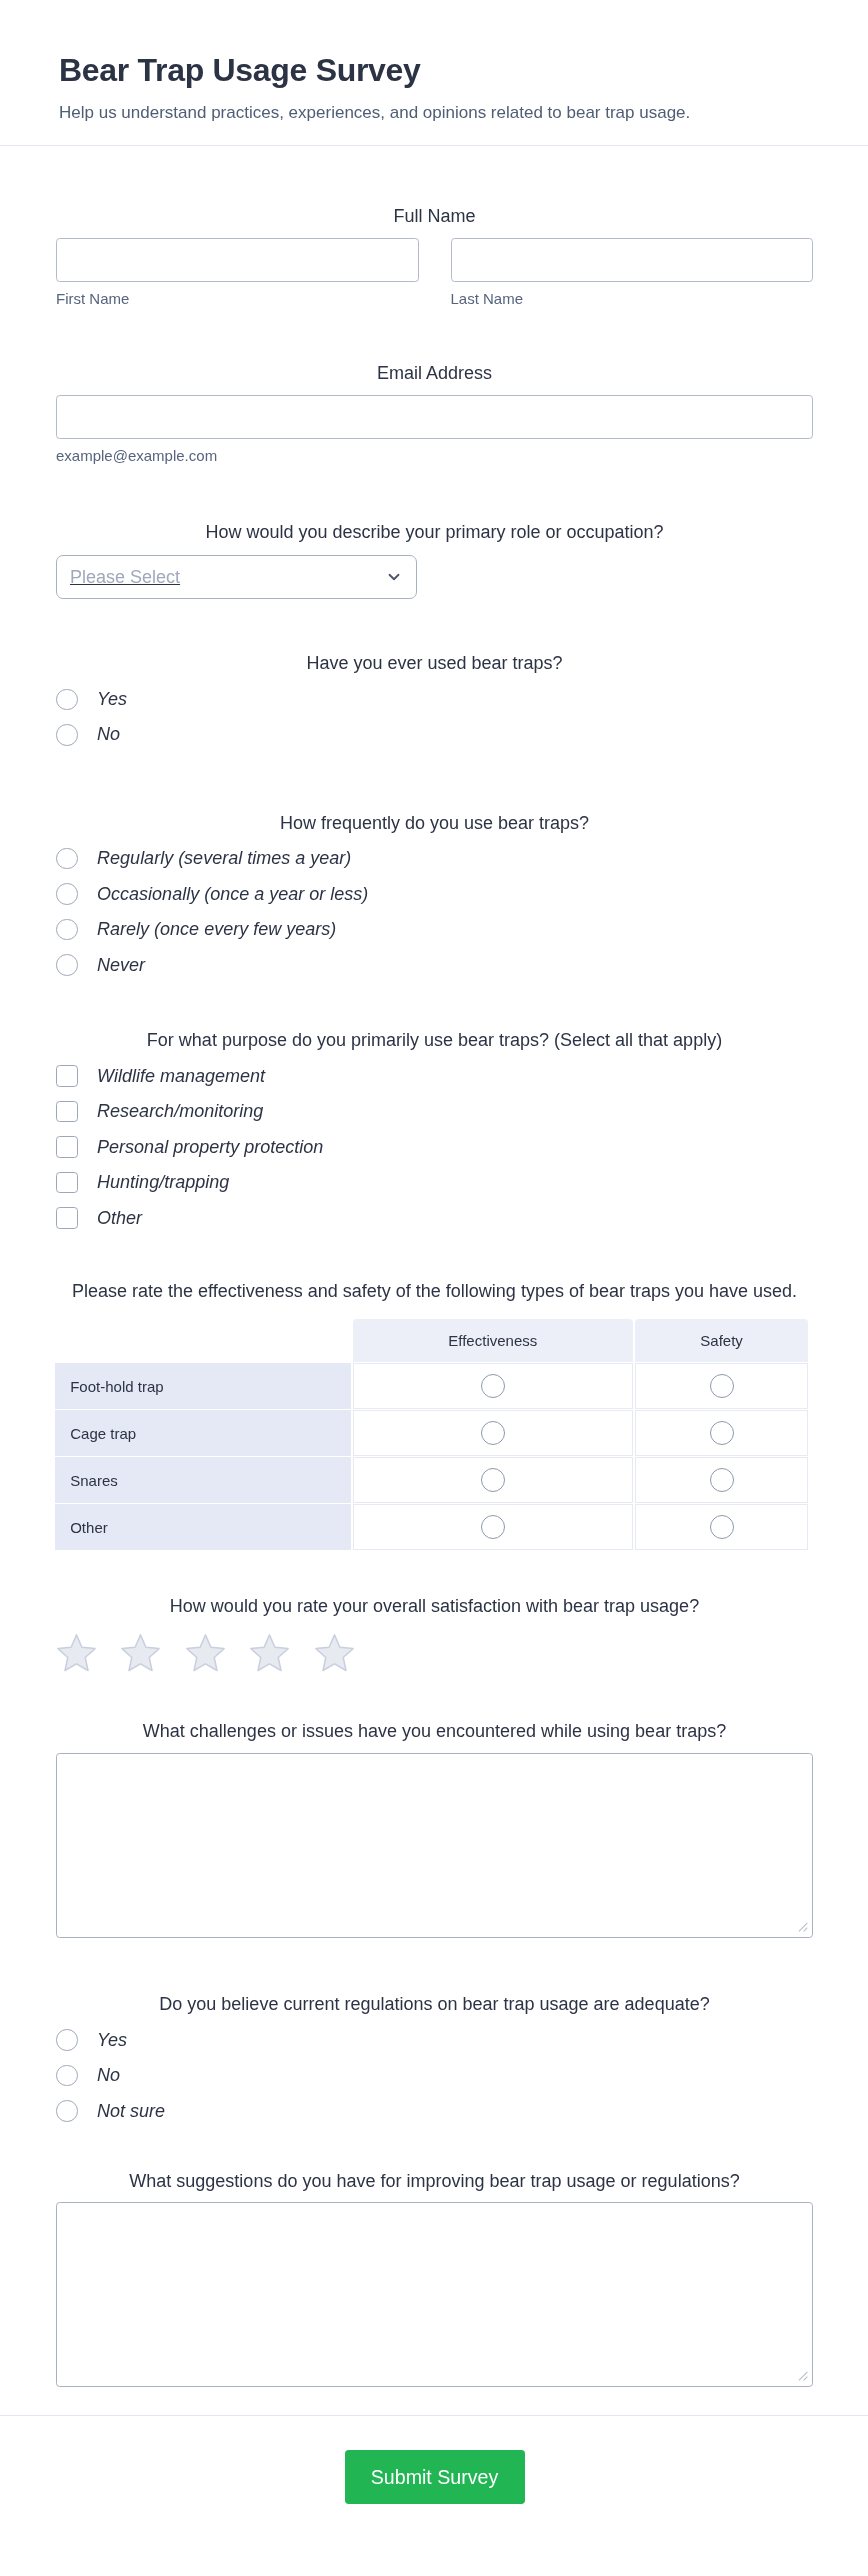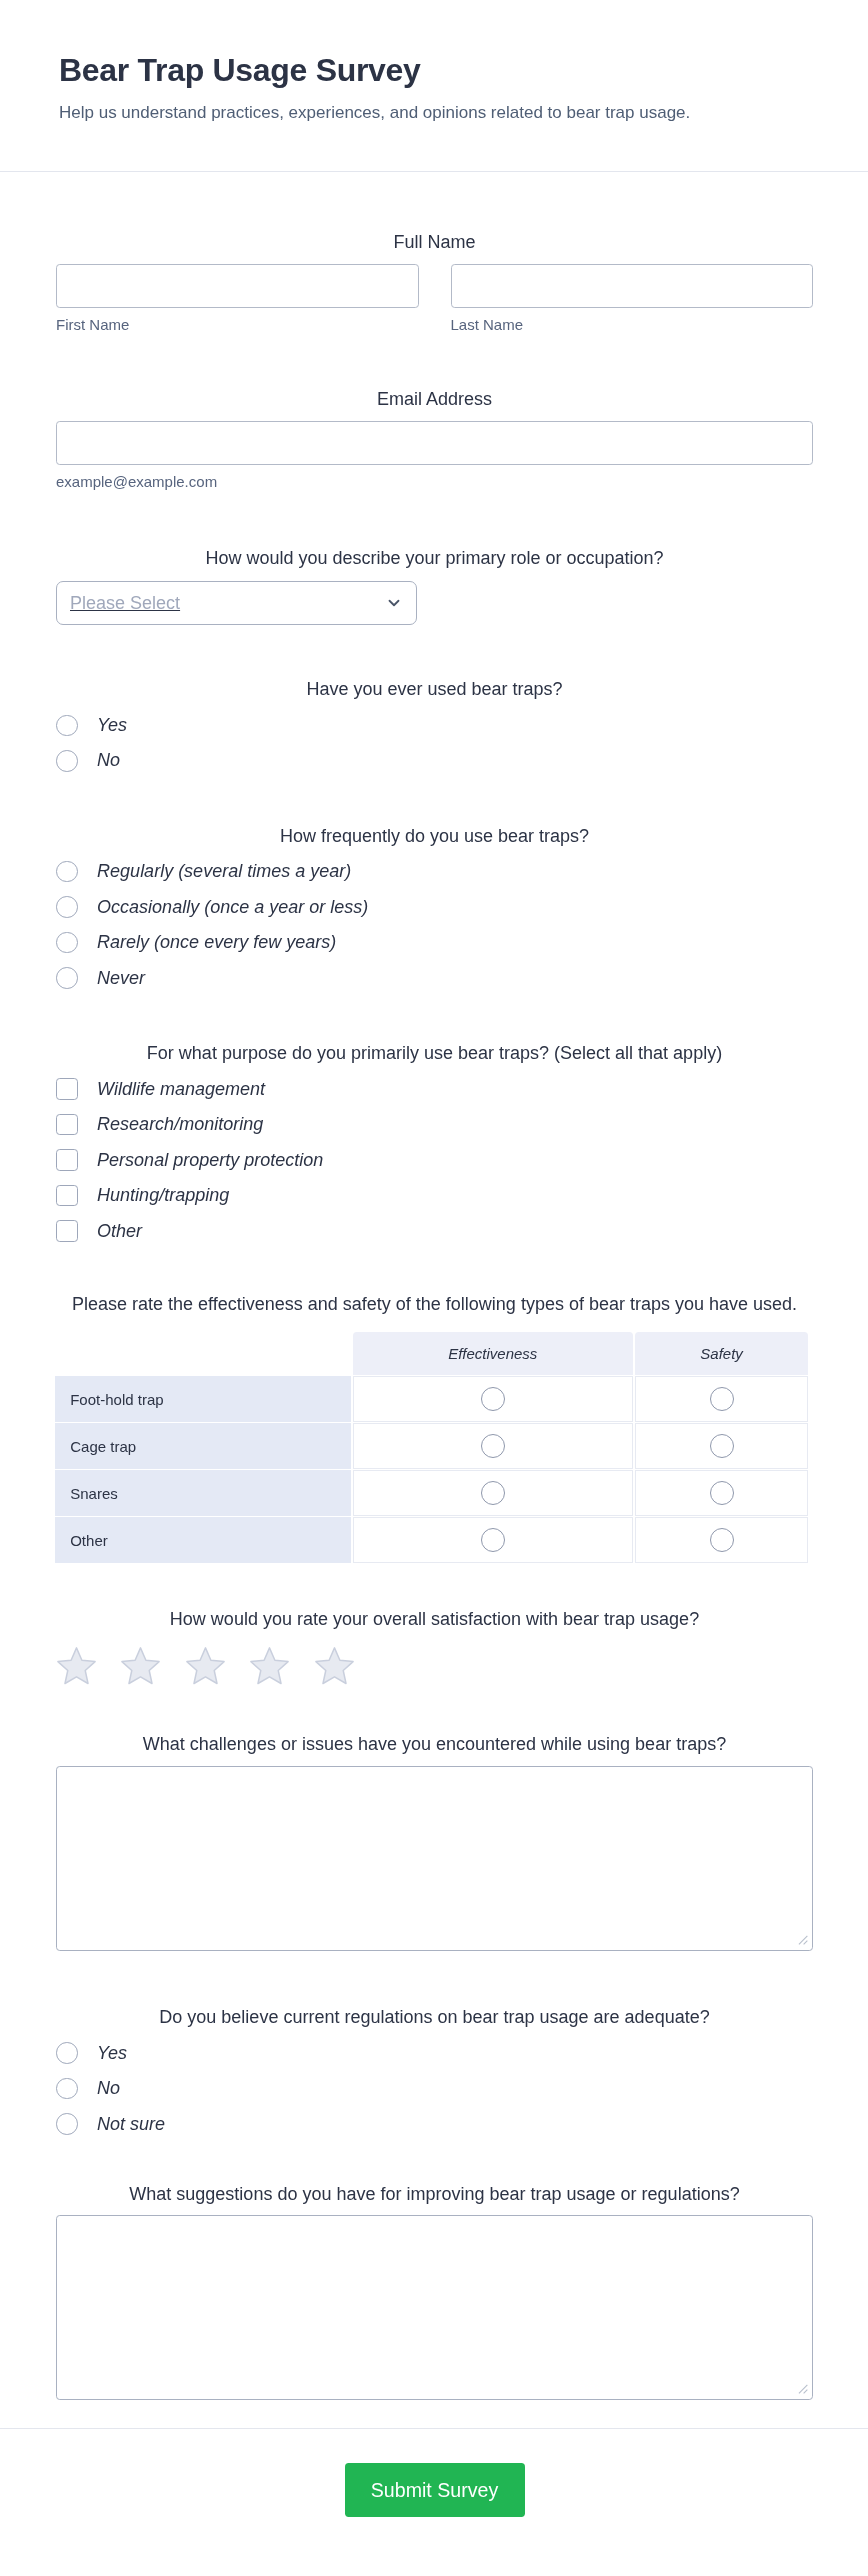--- a/index.html
+++ b/index.html
@@ -4,21 +4,21 @@
 <style>
   * { margin: 0; padding: 0; box-sizing: border-box; }
   html, body { background: #ffffff; }
   body {
     width: 869px;
     min-height: 2576px;
     font-family: "Liberation Sans", sans-serif;
     color: #2c3345;
   }
   
-  .header { padding: 52px 59px 46px; border-bottom: 0.9px solid #e3e6ee; }
+  .header { padding: 52px 59px 20px; border-bottom: 0.9px solid #e3e6ee; }
   .form-title { font-size: 32px; font-weight: bold; color: #2c3345; margin-bottom: 13px; letter-spacing: -0.3px; }
   .form-subtitle { font-size: 17px; color: #4f5e75; line-height: 1.35; }
 
   
   .form-body { padding: 0 56px; }
   .section { margin-top: 54px; }
   .q-label { font-size: 18px; font-weight: 500; color: #2c3345; line-height: 1.35; max-width: 757px; text-align: center; }
 
   .inputs-row { display: flex; gap: 32px; margin-top: 9.3px; max-width: 757px; }
   .inputs-row .col { flex: 1; }
@@ -53,21 +53,21 @@
     width: 21.5px; height: 21.5px; border: 0.9px solid #9ea7ba; border-radius: 3.7px;
     background: #fff; flex: 0 0 auto; cursor: pointer;
   }
   .option-label { font-size: 18px; color: #2c3345; margin-left: 19.6px; font-style: italic; }
 
   
   .matrix { margin-top: 15px; border-collapse: separate; border-spacing: 2.8px 1.9px; width: 757px; margin-left: -2.8px; }
   .matrix th, .matrix td { font-weight: normal; }
   .matrix thead th {
     background: #edeff8; height: 43px; font-size: 15px; color: #2c3345;
-    border-radius: 3.7px 3.7px 0 0; text-align: center; font-style: italic;
+    border-radius: 3.7px 3.7px 0 0; text-align: center;
   }
   .matrix thead th.corner { background: transparent; }
   .matrix tbody th {
     background: #e4e9f5; width: 295px; height: 46px; text-align: left;
     font-size: 15px; color: #2c3345; padding-left: 15px; margin-left: 16px;
   }
   .matrix tbody td {
     background: #ffffff; text-align: center; border: 0.9px solid #e7eaf2;
   }
   .matrix col.c-eff { width: 280px; }
@@ -149,21 +149,21 @@
         <span class="radio"></span>
         <span class="option-label">Yes</span>
       </div>
       <div class="option-row">
         <span class="radio"></span>
         <span class="option-label">No</span>
       </div>
     </div>
   </div>
 
-  <div class="section" style="margin-top:52px">
+  <div class="section" style="margin-top:65px">
     <div class="q-label">How frequently do you use bear traps?</div>
     <div class="options">
       <div class="option-row">
         <span class="radio"></span>
         <span class="option-label">Regularly (several times a year)</span>
       </div>
       <div class="option-row">
         <span class="radio"></span>
         <span class="option-label">Occasionally (once a year or less)</span>
       </div>

